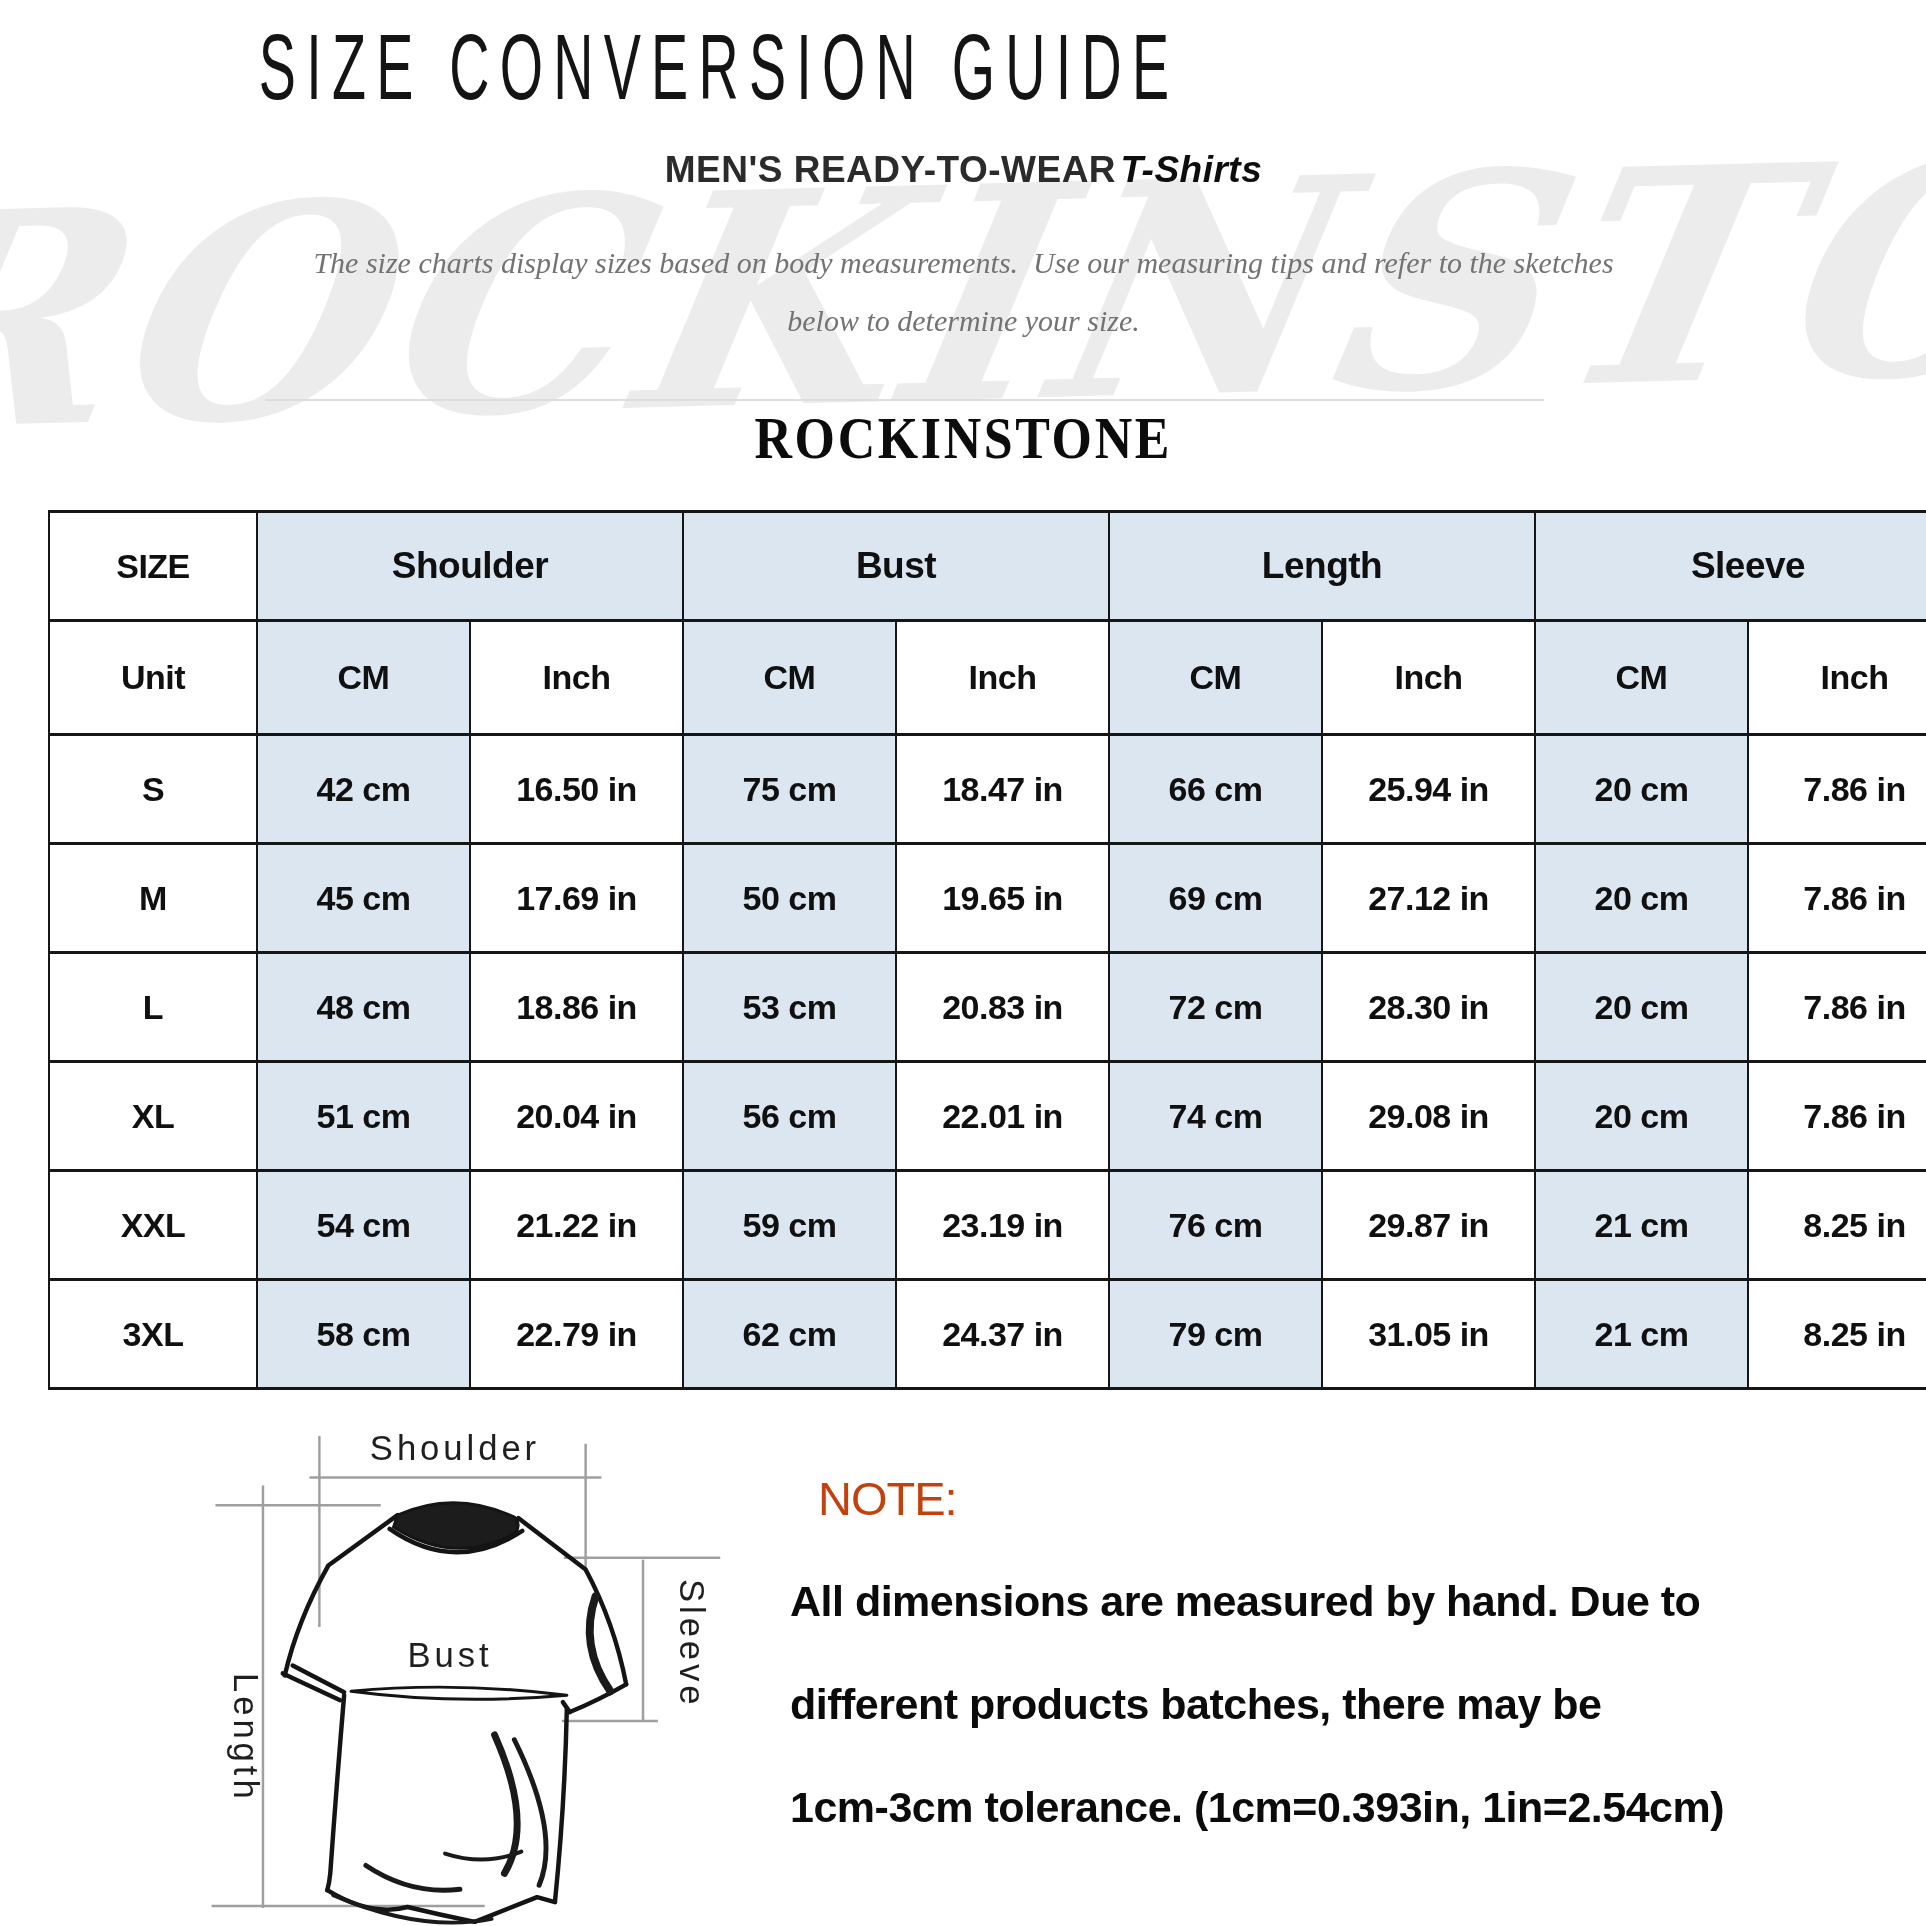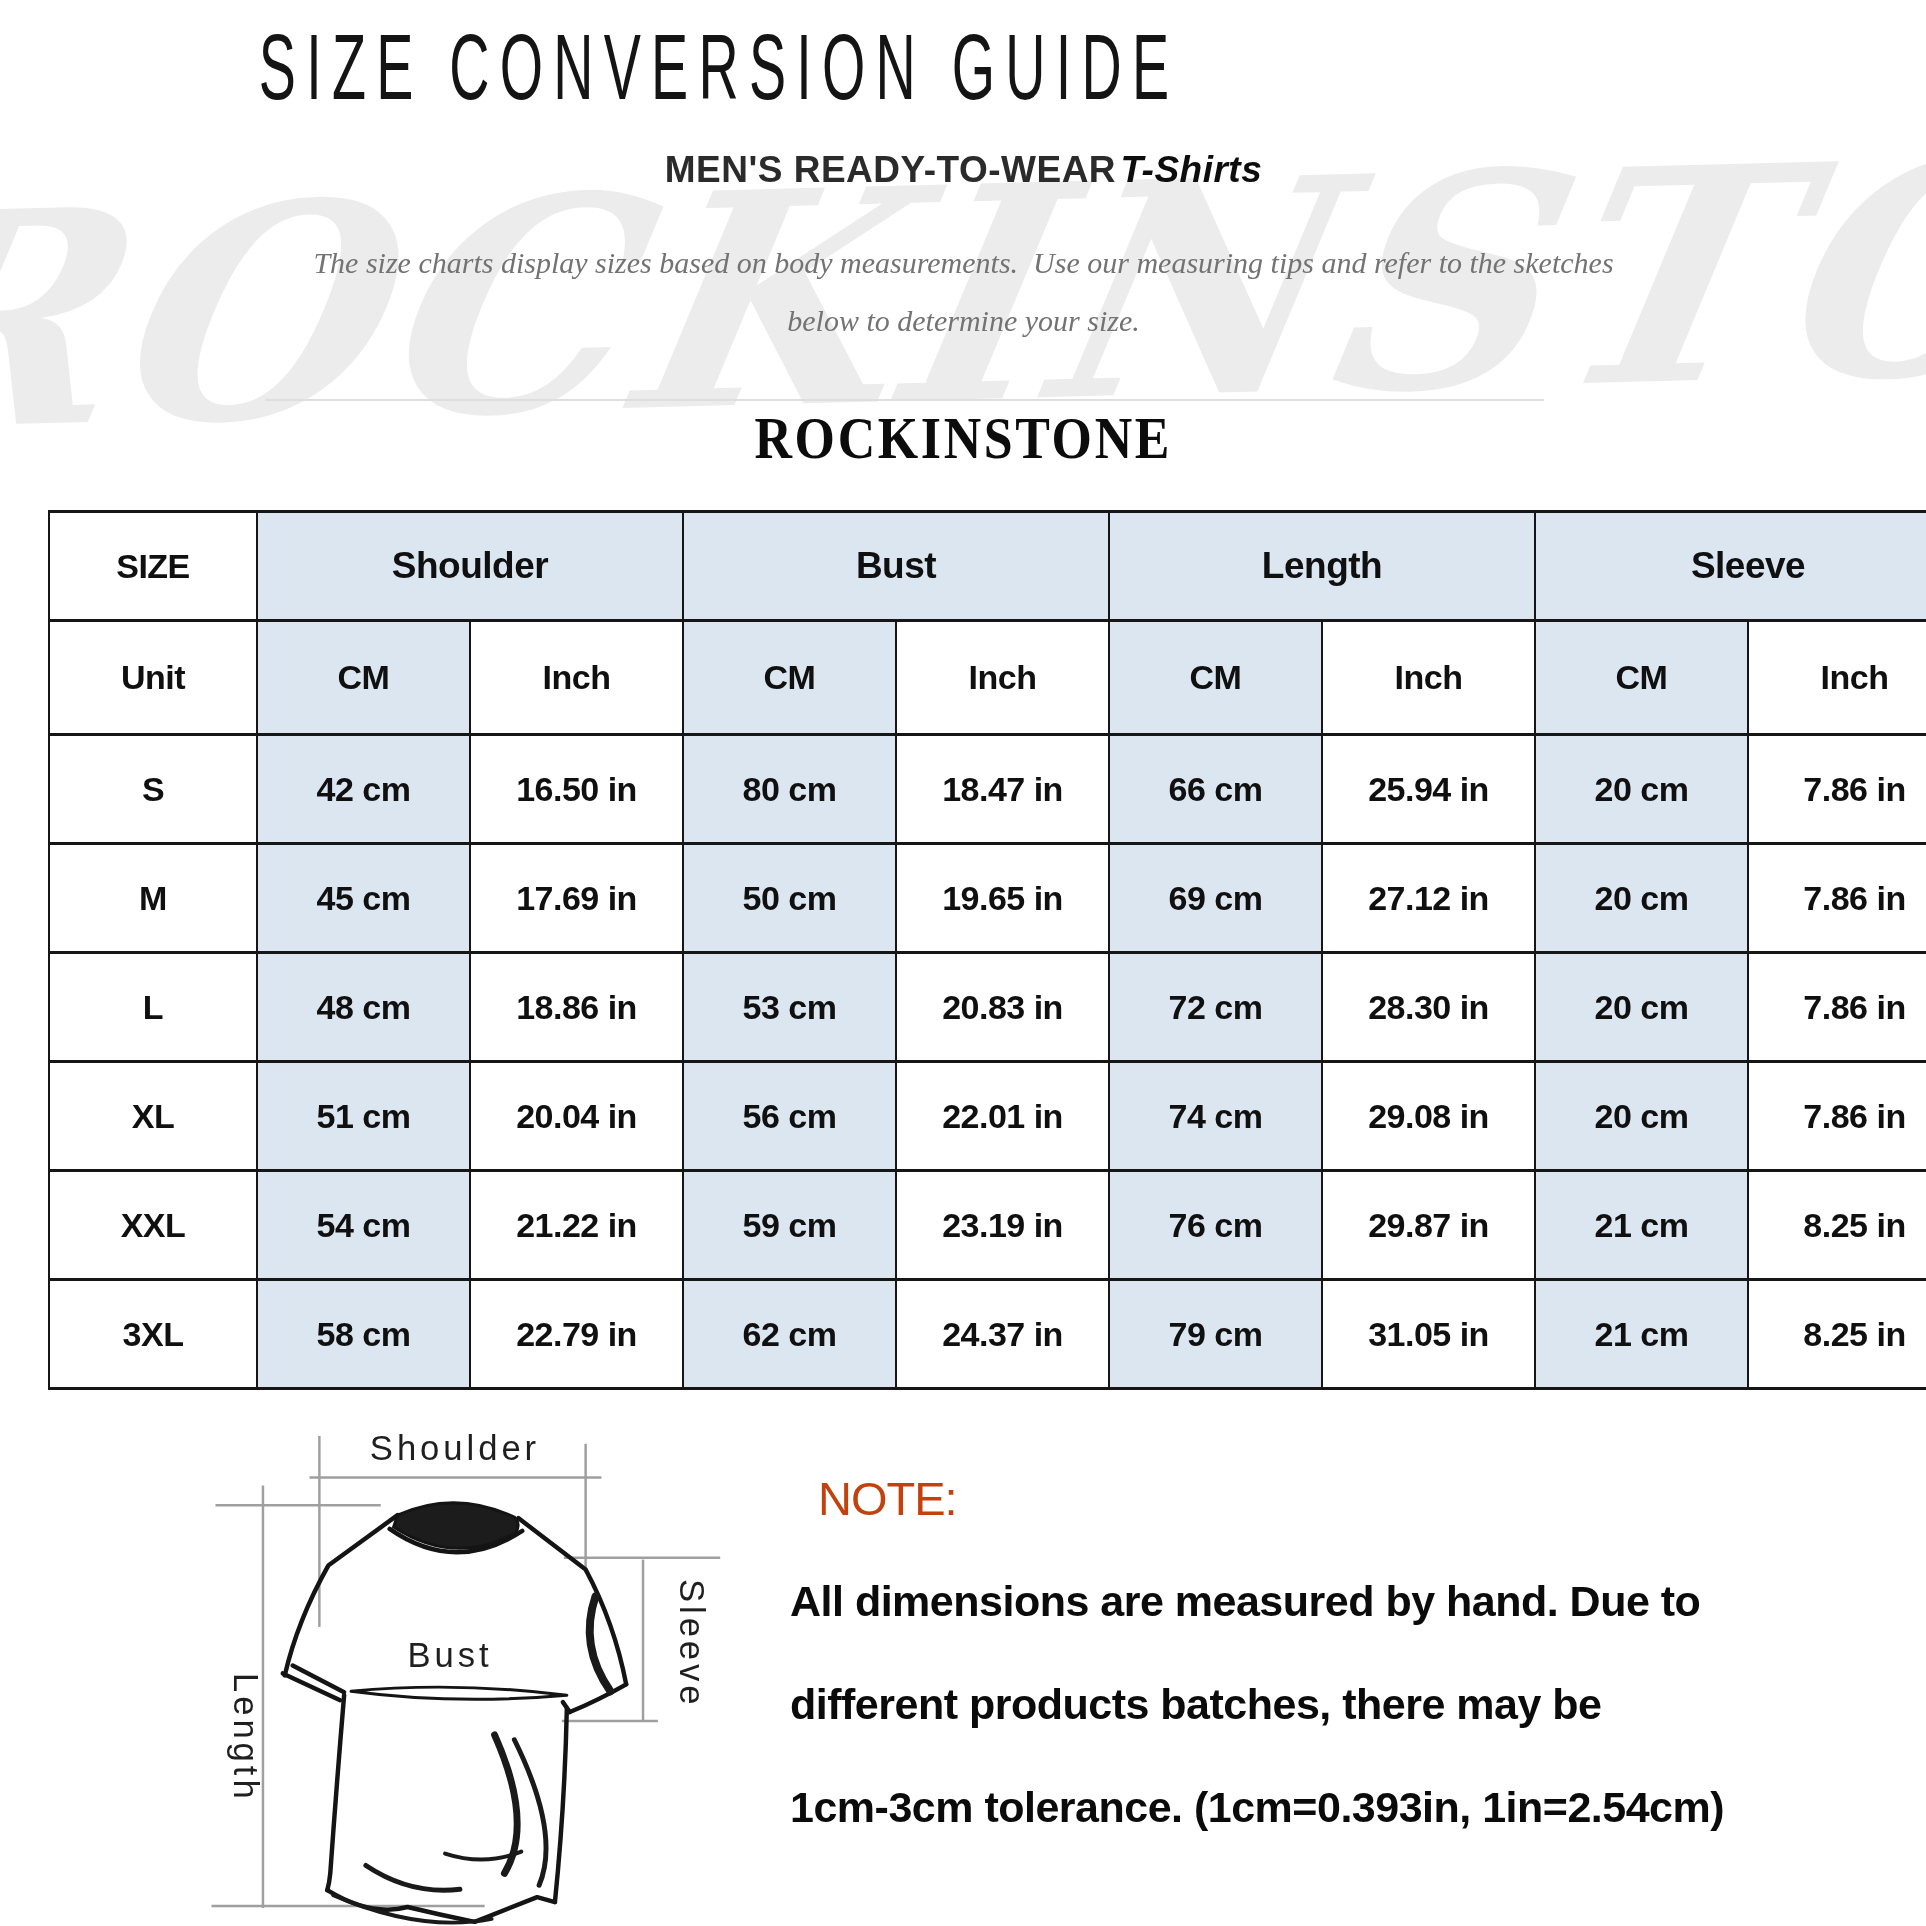--- a/index.html
+++ b/index.html
@@ -176,21 +176,21 @@
         <td>Inch</td>
         <td class="shade">CM</td>
         <td>Inch</td>
         <td class="shade">CM</td>
         <td>Inch</td>
       </tr>
       <tr class="row-data">
         <td>S</td>
         <td class="shade">42 cm</td>
         <td>16.50 in</td>
-        <td class="shade">80 cm</td>
+        <td class="shade">75 cm</td>
         <td>18.47 in</td>
         <td class="shade">66 cm</td>
         <td>25.94 in</td>
         <td class="shade">20 cm</td>
         <td>7.86 in</td>
       </tr>
       <tr class="row-data">
         <td>M</td>
         <td class="shade">45 cm</td>
         <td>17.69 in</td>

